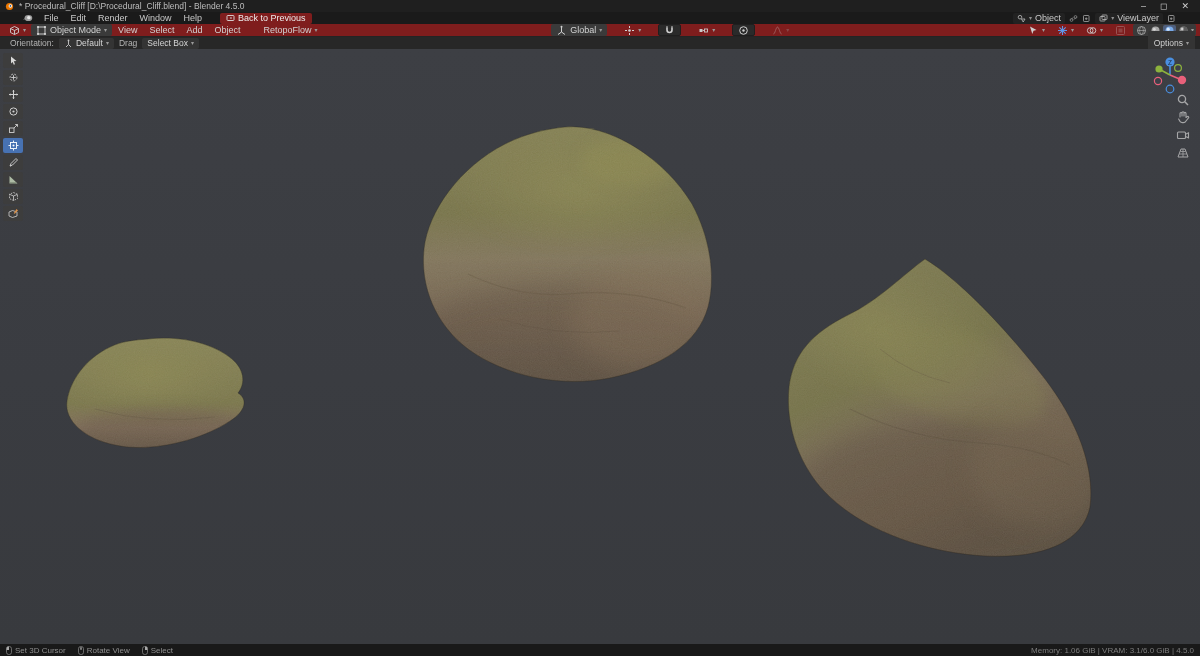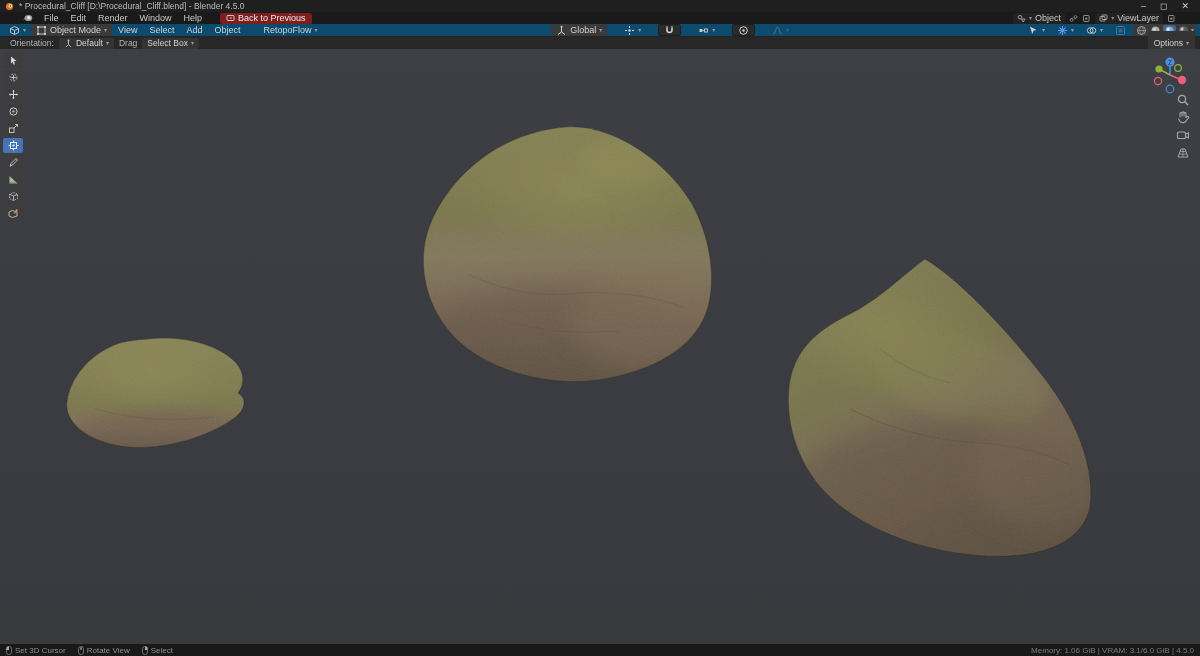--- a/index.html
+++ b/index.html
@@ -14,21 +14,21 @@
 
   .menubar { height:12px; background:#1a1a1a; display:flex; align-items:center; font-size:9px; color:#c9c9c9; padding:0 20px; }
   .menubar .logo { width:11px; height:10px; margin:0 5px 0 2px; }
   .menu-item { padding:0 6px; line-height:12px; }
   .back-btn { margin-left:12px; background:#7f1d1d; border-radius:2px; height:11px; display:flex; align-items:center; gap:3px; padding:0 6px; color:#ececec; }
   .menubar-right { margin-left:auto; display:flex; align-items:center; gap:4px; padding-right:4px; }
   .sel-box { display:flex; align-items:center; gap:3px; background:#222; border-radius:2px; height:11px; padding:0 4px; }
   .sel-box .caret { font-size:6px; color:#909090; }
   .mini-ic { width:9px; height:9px; display:inline-block; }
 
-  .vp-header { height:13px; background:#0c4a6e; display:flex; align-items:center; font-size:9px; color:#d2d2d2; padding:0 4px; border-bottom:1px solid #242424; }
+  .vp-header { height:13px; background:#7f1d1d; display:flex; align-items:center; font-size:9px; color:#d2d2d2; padding:0 4px; border-bottom:1px solid #242424; }
   .hdr-btn { display:flex; align-items:center; gap:3px; padding:0 5px; height:12px; border-radius:2px; }
   .hdr-dd { background:#3a3a3a; }
   .caret { font-size:6px; color:#9a9a9a; line-height:1; }
   .hdr-menu { padding:0 6px; }
   .hdr-center { margin-left:auto; margin-right:auto; display:flex; align-items:center; gap:12px; }
   .hdr-right { display:flex; align-items:center; gap:2px; }
   .ic { width:11px; height:11px; display:inline-block; }
   .pressed { background:#2a2a2a; border:1px solid #1f1f1f; border-radius:2px; }
   .dim { opacity:0.35; }
   .shade-grp { display:flex; align-items:center; background:#3a3a3a; border-radius:2px; height:12px; padding:0 2px; gap:1px; }

